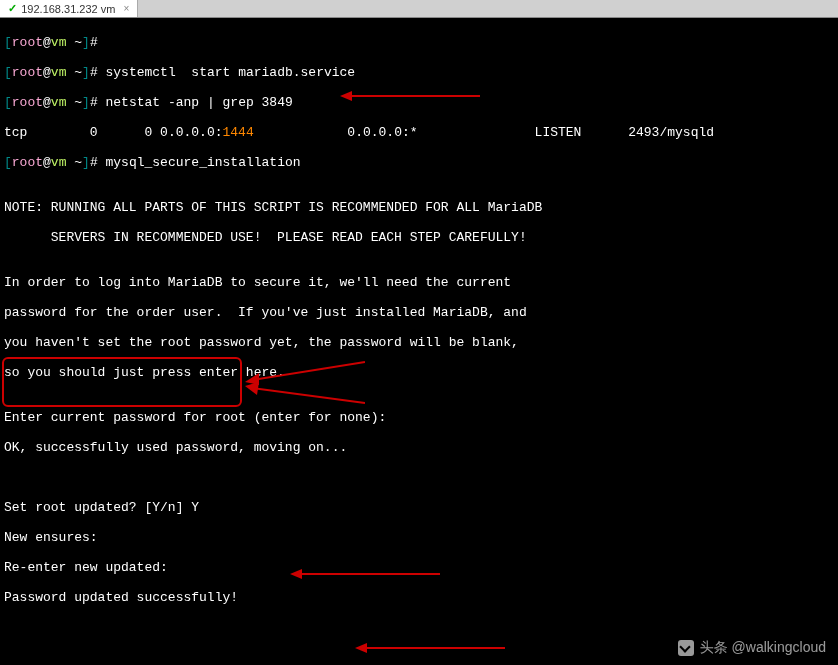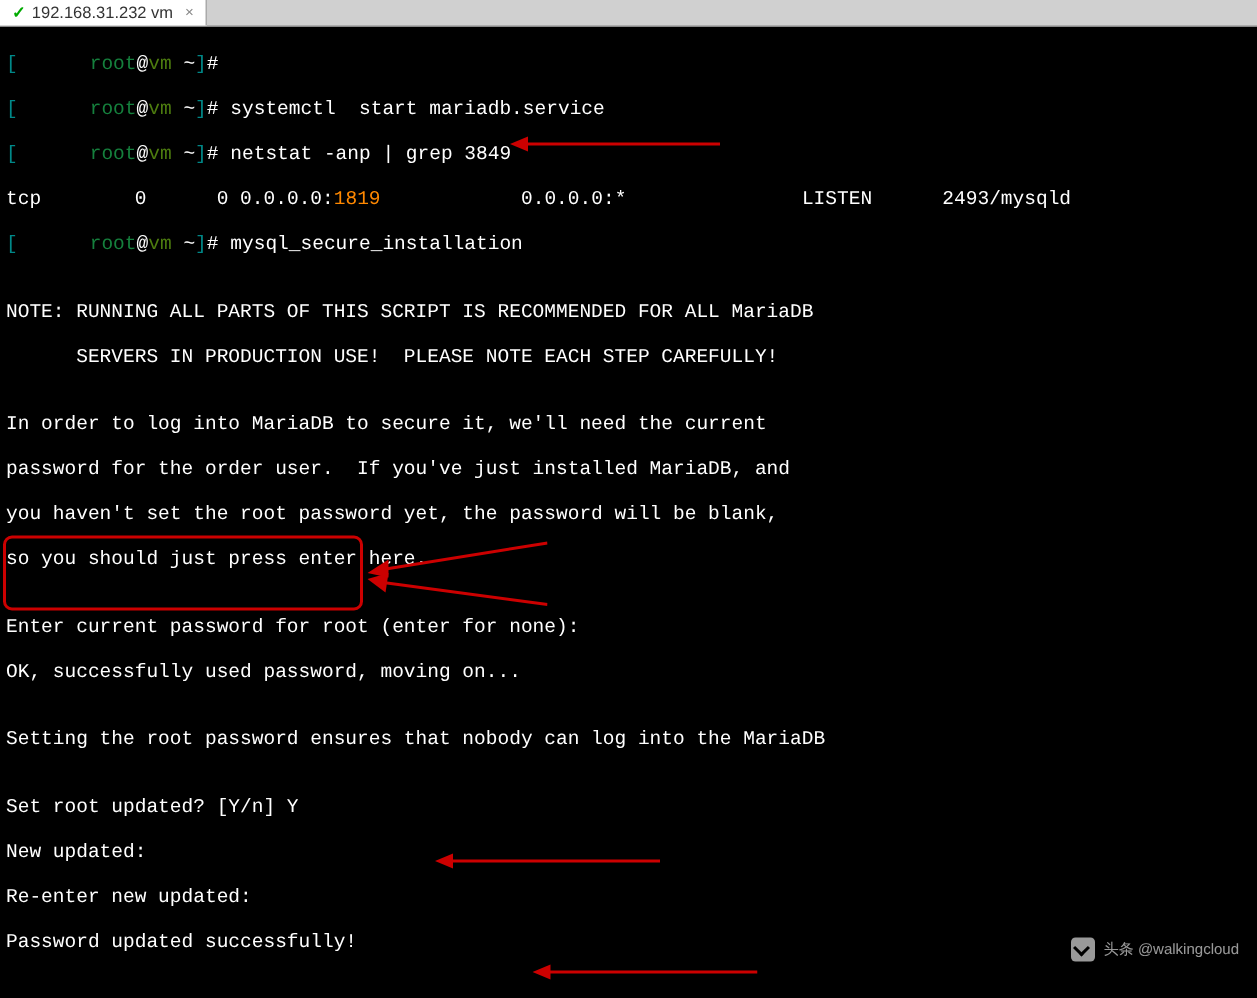--- a/index.html
+++ b/index.html
@@ -31,45 +31,45 @@
   gap: 4px;
 }
 .tab .check { color: #0a0; font-weight: bold; }
 .tab .x { color: #888; margin-left: 4px; font-size: 10px; }
 .terminal {
   padding: 2px 4px;
   line-height: 15px;
   white-space: pre;
 }
 .prompt-open { color: #008888; }
-.prompt-user { color: #15803d; margin-left: 48px; }
-.prompt-host { color: #4d7c0f; }
+.prompt-user { color: #f9a8d4; }
+.prompt-host { color: #bef264; }
 .prompt-at { color: #fff; }
 .prompt-path { color: #fff; }
 .prompt-close { color: #008888; }
 .port { color: #ff8800; }
 .annotation-box {
   position: absolute;
   border: 2px solid #cc0000;
   border-radius: 6px;
   pointer-events: none;
 }
 .arrow {
   position: absolute;
   pointer-events: none;
 }
 .arrow line { stroke: #cc0000; stroke-width: 2; }
 .arrow polygon { fill: #cc0000; }
 .watermark {
   position: absolute;
   right: 12px;
-  bottom: 24px;
+  bottom: 8px;
   color: rgba(255,255,255,0.6);
   font-family: Arial, sans-serif;
-  font-size: 10px;
+  font-size: 14px;
   display: flex;
   align-items: center;
   gap: 6px;
 }
 .watermark-logo {
   width: 16px;
   height: 16px;
   background: rgba(255,255,255,0.6);
   border-radius: 3px;
   position: relative;
@@ -95,38 +95,37 @@
     <span class="check">✓</span>
     <span>192.168.31.232 vm</span>
     <span class="x">×</span>
   </div>
 </div>
 
 <div class="terminal">
 <div><span class="prompt-open">[</span><span class="prompt-user">root</span><span class="prompt-at">@</span><span class="prompt-host">vm</span> <span class="prompt-path">~</span><span class="prompt-close">]</span><span>#</span> <span></span></div>
 <div><span class="prompt-open">[</span><span class="prompt-user">root</span><span class="prompt-at">@</span><span class="prompt-host">vm</span> <span class="prompt-path">~</span><span class="prompt-close">]</span><span>#</span> <span>systemctl  start mariadb.service</span></div>
 <div><span class="prompt-open">[</span><span class="prompt-user">root</span><span class="prompt-at">@</span><span class="prompt-host">vm</span> <span class="prompt-path">~</span><span class="prompt-close">]</span><span>#</span> <span>netstat -anp | grep 3849</span></div>
-<div><span>tcp</span>        <span>0</span>      <span>0</span> <span>0.0.0.0:</span><span class="port">1819</span>            <span>0.0.0.0:*</span>               <span>LISTEN</span>      <span>2493/mysqld</span></div>
+<div><span>tcp</span>        <span>0</span>      <span>0</span> <span>0.0.0.0:</span><span class="port">1444</span>            <span>0.0.0.0:*</span>               <span>LISTEN</span>      <span>2493/mysqld</span></div>
 <div><span class="prompt-open">[</span><span class="prompt-user">root</span><span class="prompt-at">@</span><span class="prompt-host">vm</span> <span class="prompt-path">~</span><span class="prompt-close">]</span><span>#</span> <span>mysql_secure_installation</span></div>
 <div></div>
 <div>NOTE: RUNNING ALL PARTS OF THIS SCRIPT IS RECOMMENDED FOR ALL MariaDB</div>
-<div>      SERVERS IN PRODUCTION USE!  PLEASE NOTE EACH STEP CAREFULLY!</div>
+<div>      SERVERS IN RECOMMENDED USE!  PLEASE READ EACH STEP CAREFULLY!</div>
 <div></div>
 <div>In order to log into MariaDB to secure it, we'll need the current</div>
 <div>password for the order user.  If you've just installed MariaDB, and</div>
 <div>you haven't set the root password yet, the password will be blank,</div>
 <div>so you should just press enter here.</div>
 <div></div>
 <div>Enter current password for root (enter for none):</div>
 <div>OK, successfully used password, moving on...</div>
 <div></div>
-<div>Setting the root password ensures that nobody can log into the MariaDB</div>
 <div></div>
 <div>Set root updated? [Y/n] Y</div>
-<div>New updated:</div>
+<div>New ensures:</div>
 <div>Re-enter new updated:</div>
 <div>Password updated successfully!</div>
 
 
 <div></div>
 <div></div>
 
 
 
 

